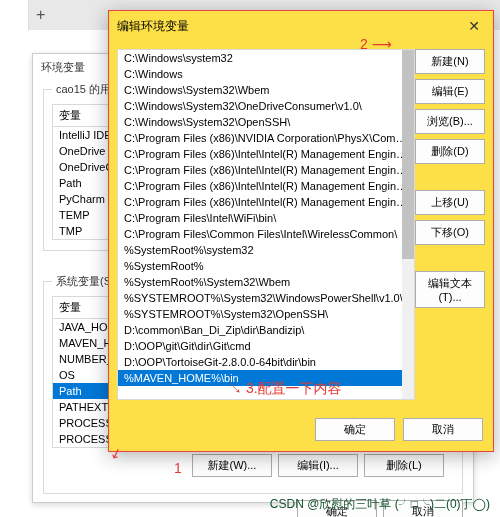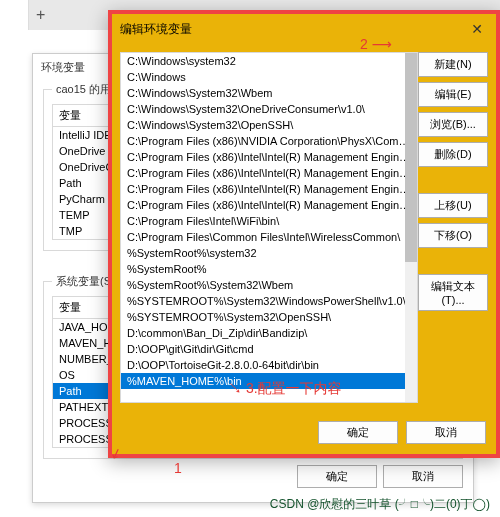--- a/index.html
+++ b/index.html
@@ -15,21 +15,21 @@
 .th{padding:3px 6px;font-size:11px;border-right:1px solid #d9d9d9}
 .th:first-child{width:120px}
 .th:last-child{flex:1;border-right:none}
 .tr{display:flex;padding:2px 6px;font-size:11px}
 .tr>div:first-child{width:120px}
 .tr>div:last-child{flex:1;white-space:nowrap;overflow:hidden;text-overflow:ellipsis}
 .tr.sel{background:#0078d7;color:#fff}
 .btn-row{display:flex;justify-content:flex-end;gap:6px;margin:6px 10px}
 .btn{border:1px solid #adadad;background:#fdfdfd;padding:3px 10px;font-size:11px;cursor:pointer;min-width:58px;text-align:center}
 
-.modal{position:absolute;left:108px;top:10px;width:384px;height:440px;background:#eab308;border:4px solid #ef4444;box-shadow:0 4px 18px rgba(0,0,0,.3);z-index:20;display:flex;flex-direction:column}
+.modal{position:absolute;left:108px;top:10px;width:384px;height:440px;background:#fde047;border:1px solid #ef4444;box-shadow:0 4px 18px rgba(0,0,0,.3);z-index:20;display:flex;flex-direction:column}
 .modal-title{display:flex;align-items:center;justify-content:space-between;padding:6px 8px;font-size:12px}
 .close-x{width:22px;height:18px;display:flex;align-items:center;justify-content:center;cursor:pointer;font-size:14px;color:#333}
 .modal-body{flex:1;display:flex;padding:8px}
 .list{flex:1;border:1px solid #d9d9d9;overflow-y:auto;overflow-x:hidden;background:#fff}
 .li{padding:2px 6px;font-size:11px;white-space:nowrap;overflow:hidden;text-overflow:ellipsis;cursor:default}
 .li.sel{background:#0078d7;color:#fff}
 .side{width:70px;display:flex;flex-direction:column;gap:5px}
 .sbtn{border:1px solid #adadad;background:#fdfdfd;padding:4px 4px;font-size:11px;cursor:pointer;text-align:center}
 .gap{height:16px}
 .modal-foot{display:flex;justify-content:flex-end;gap:8px;padding:10px}
@@ -129,20 +129,25 @@
             </div>
             <div class="tr">
               <div>PROCESSOR_ARCHITECTURE</div>
               <div>AMD64</div>
             </div>
             <div class="tr">
               <div>PROCESSOR_IDENTIFIER</div>
               <div></div>
             </div>
           </div>
+    </div>
+    <div class="btn-row">
+      <div class="btn">新建(W)...</div>
+      <div class="btn">编辑(I)...</div>
+      <div class="btn">删除(L)</div>
     </div>
   </div>
 
   <div class="btn-row" style="margin-top:4px">
     <div class="btn">确定</div>
     <div class="btn">取消</div>
   </div>
 </div>
 
 <div class="modal">

